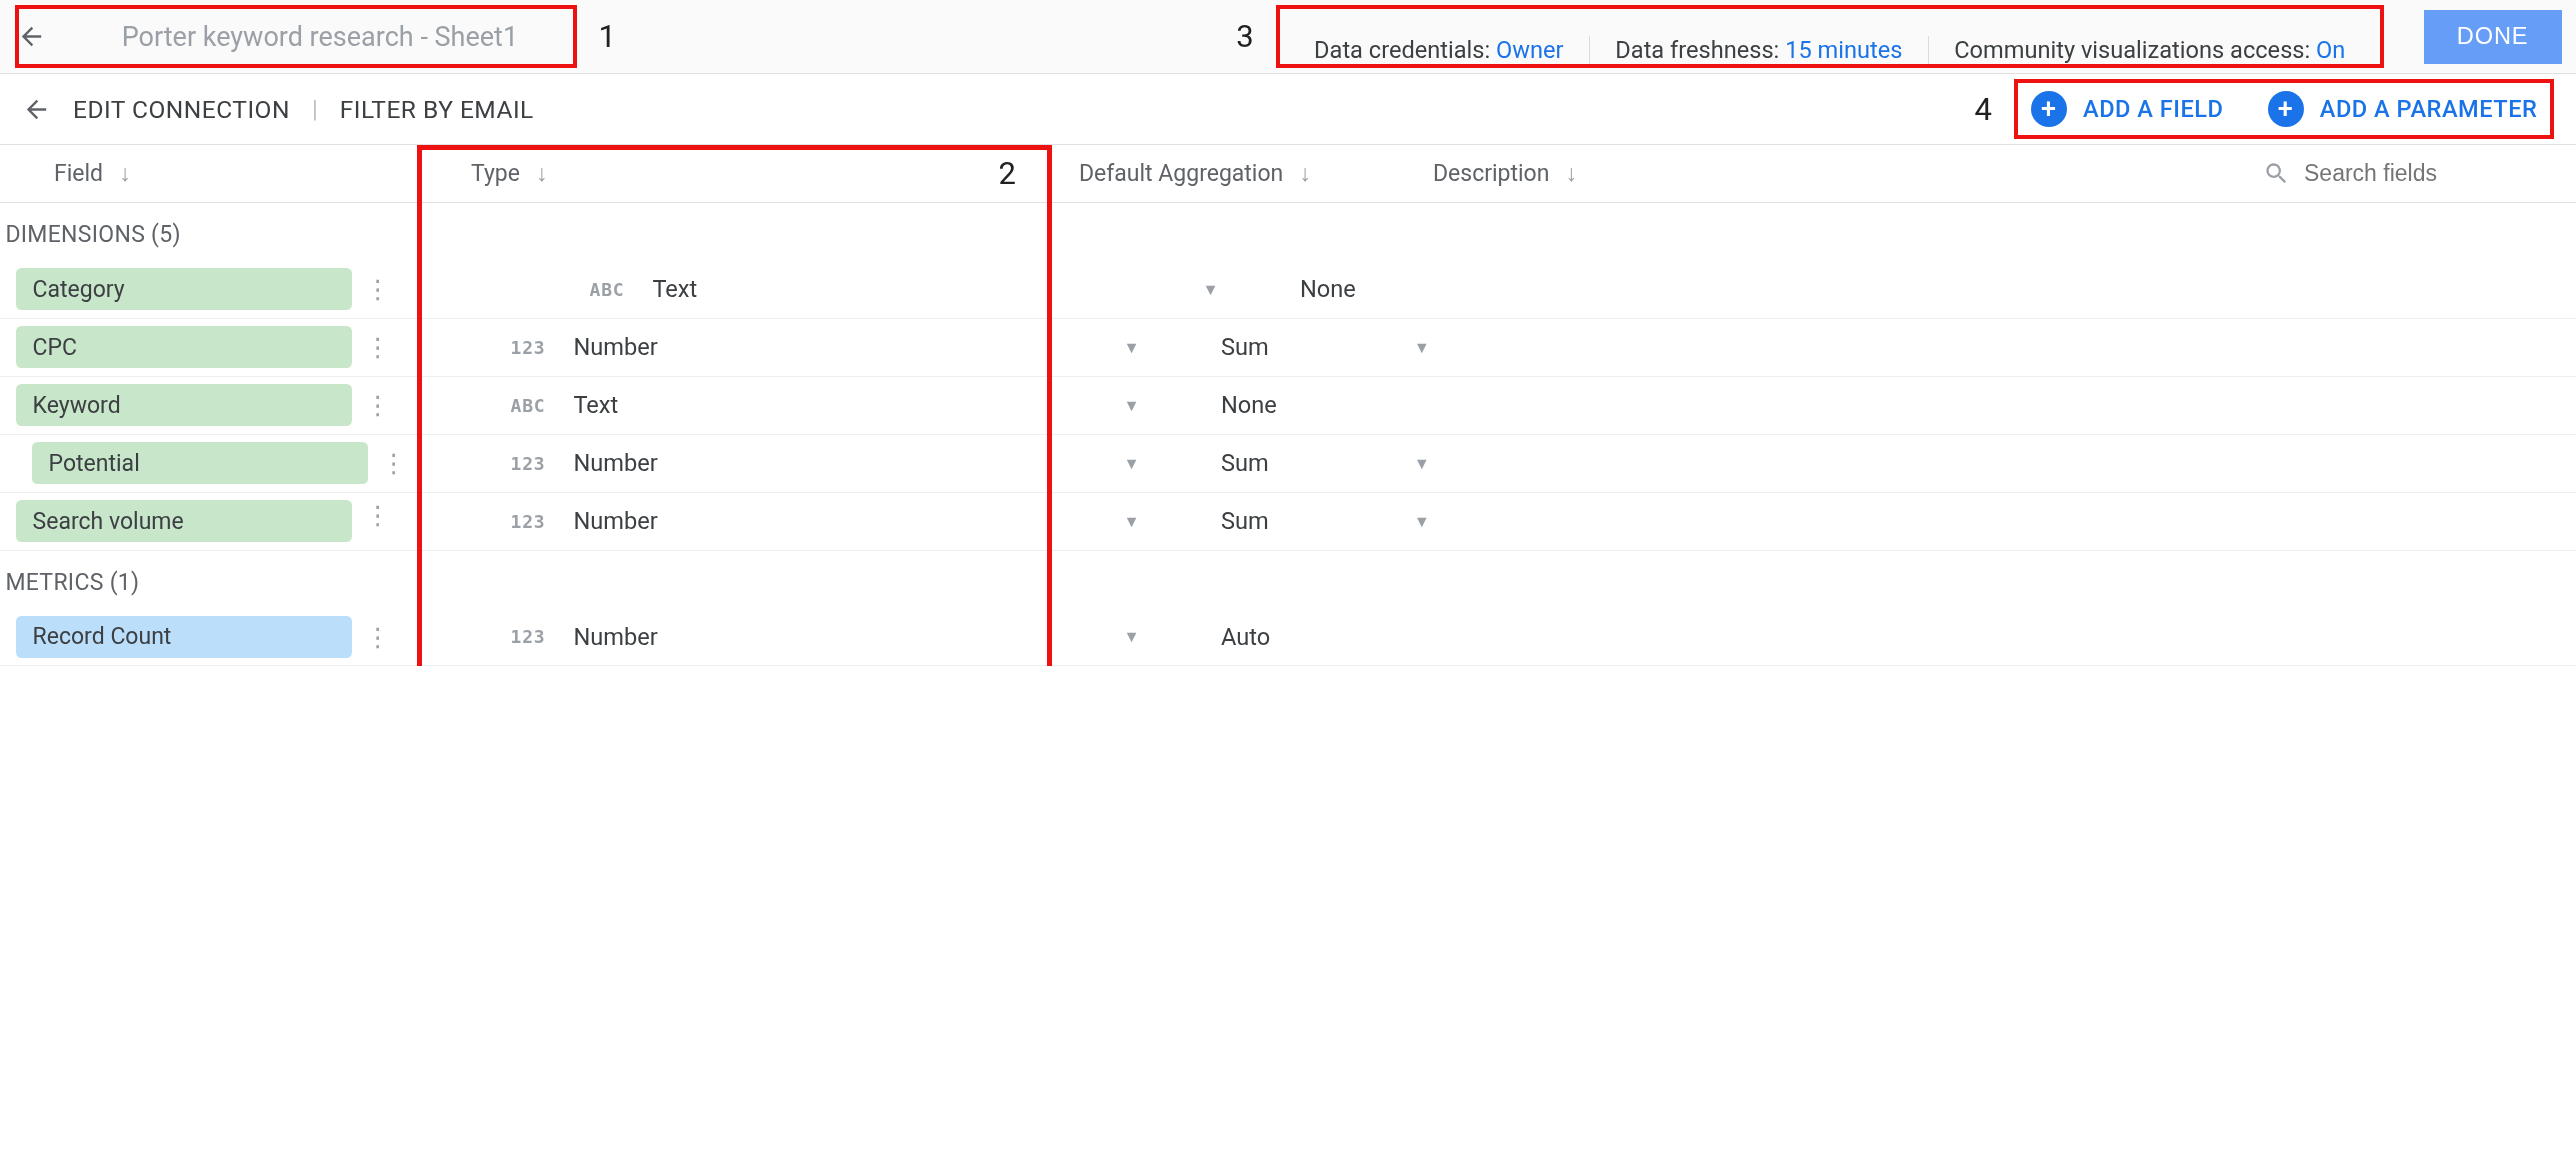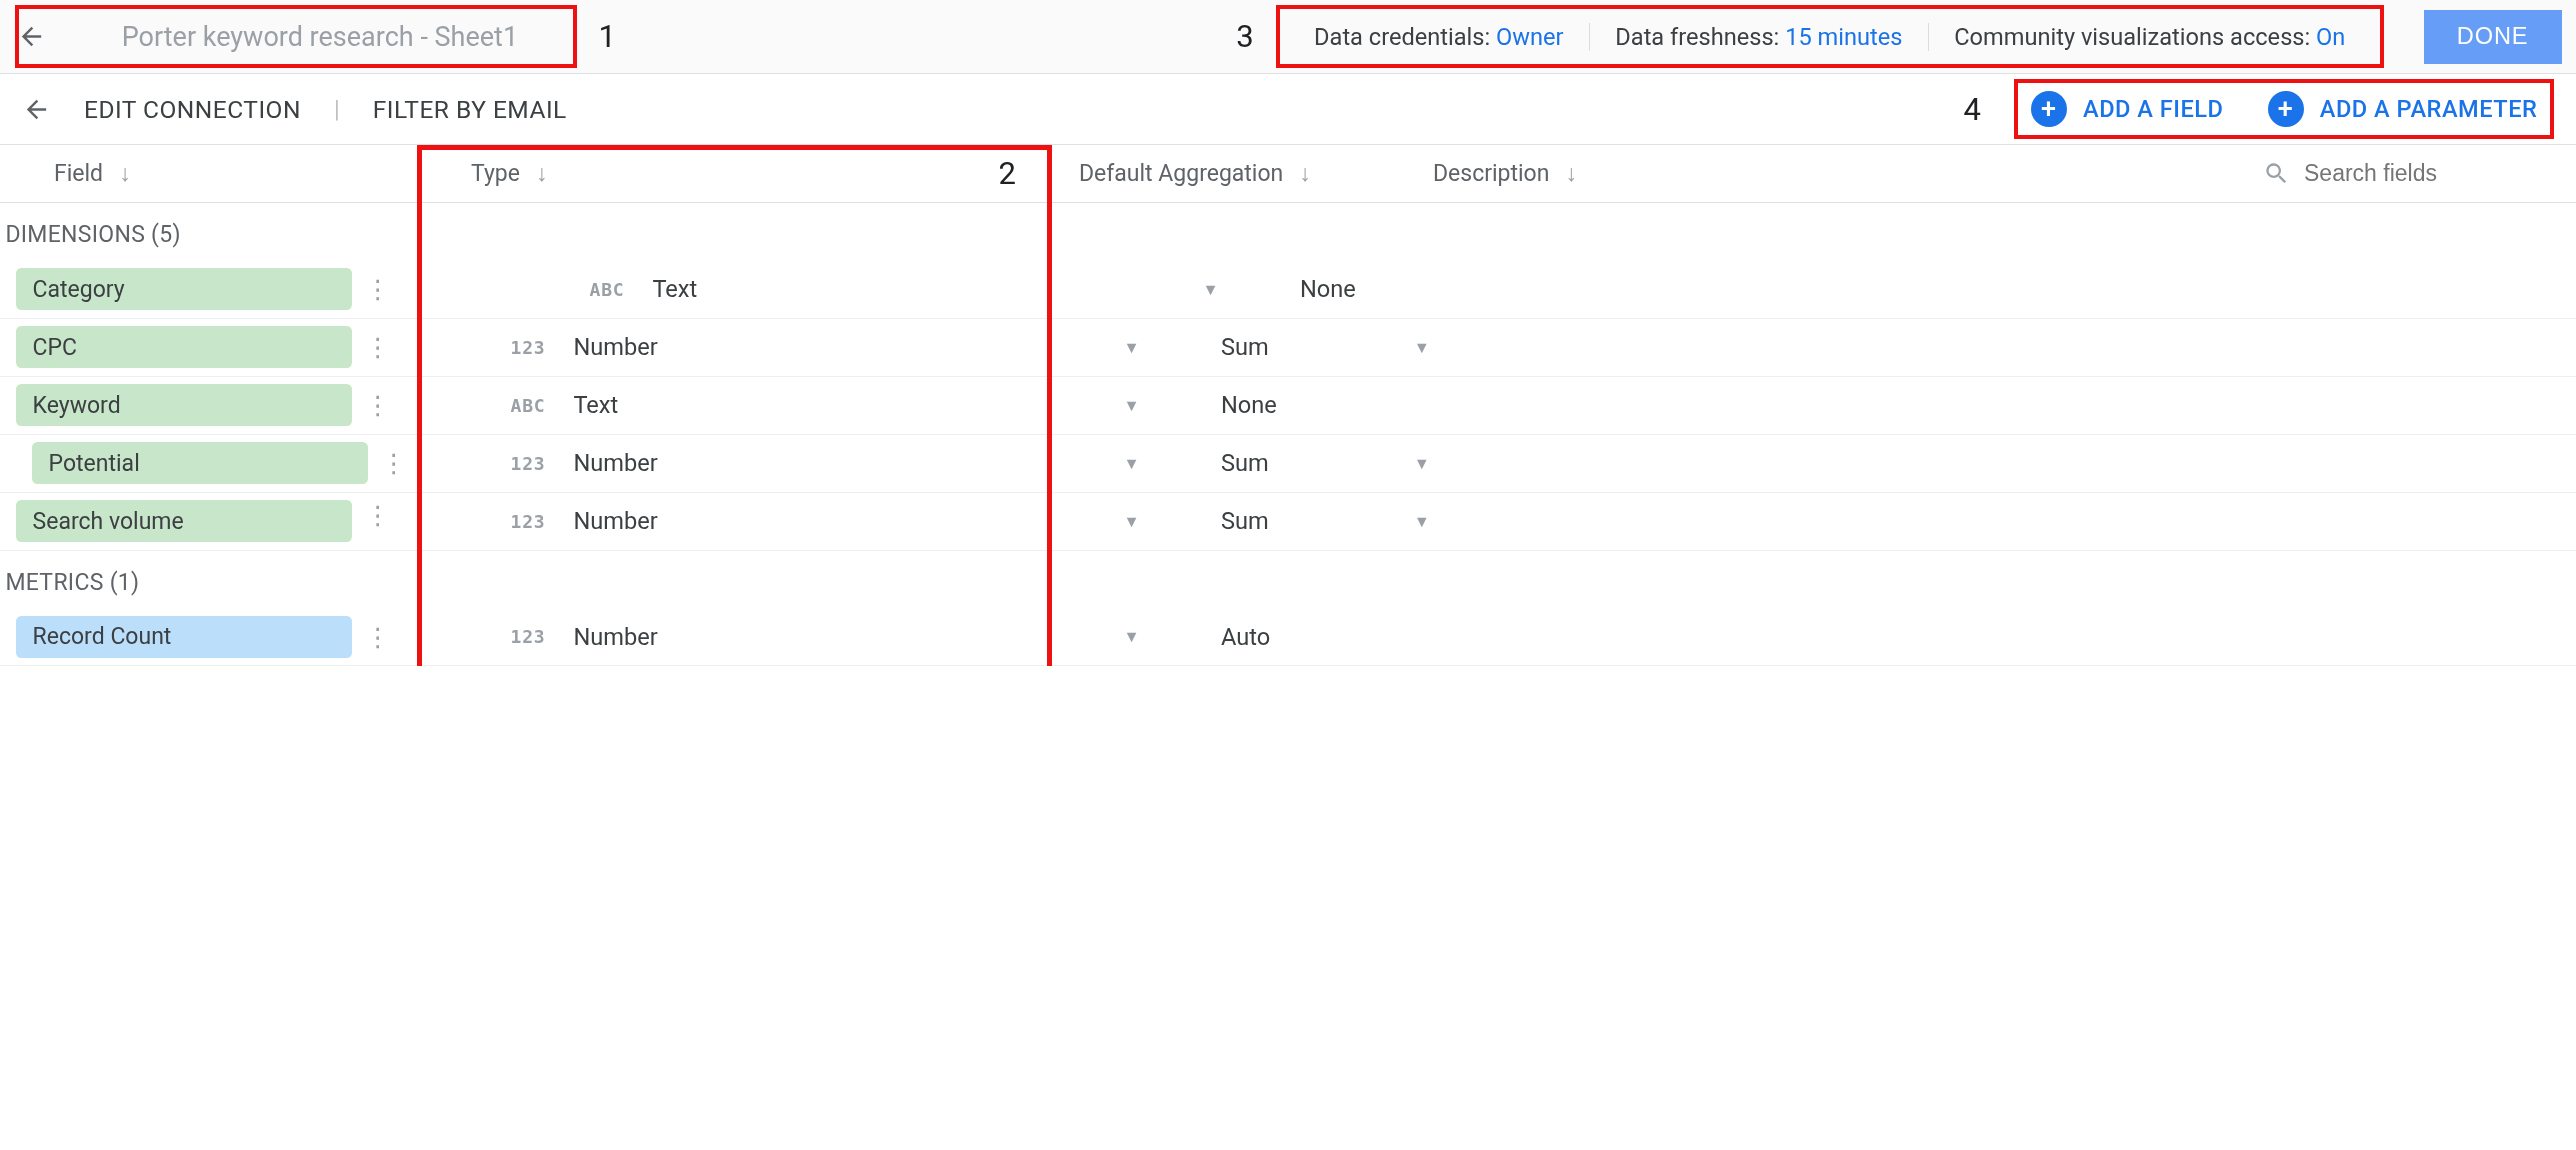--- a/index.html
+++ b/index.html
@@ -14,40 +14,40 @@
   }
   .title-wrap {
     display: flex; align-items: center; gap: 22px;
     border: 4.5px solid #e11; height: 63px; padding: 0 9px 0 0;
     min-width: 562px;
   }
   .title-text { color: #9aa0a6; font-size: 27px; padding-left: 54px; }
   .callout-num { font-size: 31px; color: #202124; font-weight: 400; }
   .top-spacer { flex: 1; }
   .meta-group {
-    display: flex; align-items: center; height: 63px;
+    display: flex; align-items: flex-end; height: 63px;
     border: 4.5px solid #e11; padding: 0 9px;
   }
   .meta-item {
     padding: 0 25.4px; font-size: 23.6px; color: #3c4043;
     border-left: 0.9px solid #dadce0;
   }
   .meta-item:first-child { border-left: none; }
   .meta-item .v { color: #1a73e8; }
   .done-btn {
     background: #669df6; color: #fff; font-weight: 500;
     font-size: 23.6px; letter-spacing: 0.9px; height: 54px;
     padding: 0 33px; border: none; display: flex; align-items: center;
     cursor: pointer; margin-left: 18px;
   }
 
   
   .subbar {
     display: flex; align-items: center; height: 71px;
-    border-bottom: 0.9px solid #e0e0e0; padding: 0 22px; gap: 33px;
+    border-bottom: 0.9px solid #e0e0e0; padding: 0 22px; gap: 22px;
   }
   .subbar .arrow { color: #5f6368; cursor: pointer; }
   .subbar .crumb { color: #3c4043; font-size: 24.5px; letter-spacing: 0.5px; }
   .subbar .sep { color: #bdc1c6; }
   .sub-spacer { flex: 1; }
   .add-group {
     display: flex; align-items: center; gap: 44px;
     border: 4.5px solid #e11; padding: 5.4px 12.7px; height: 60px;
   }
   .pill-btn {

